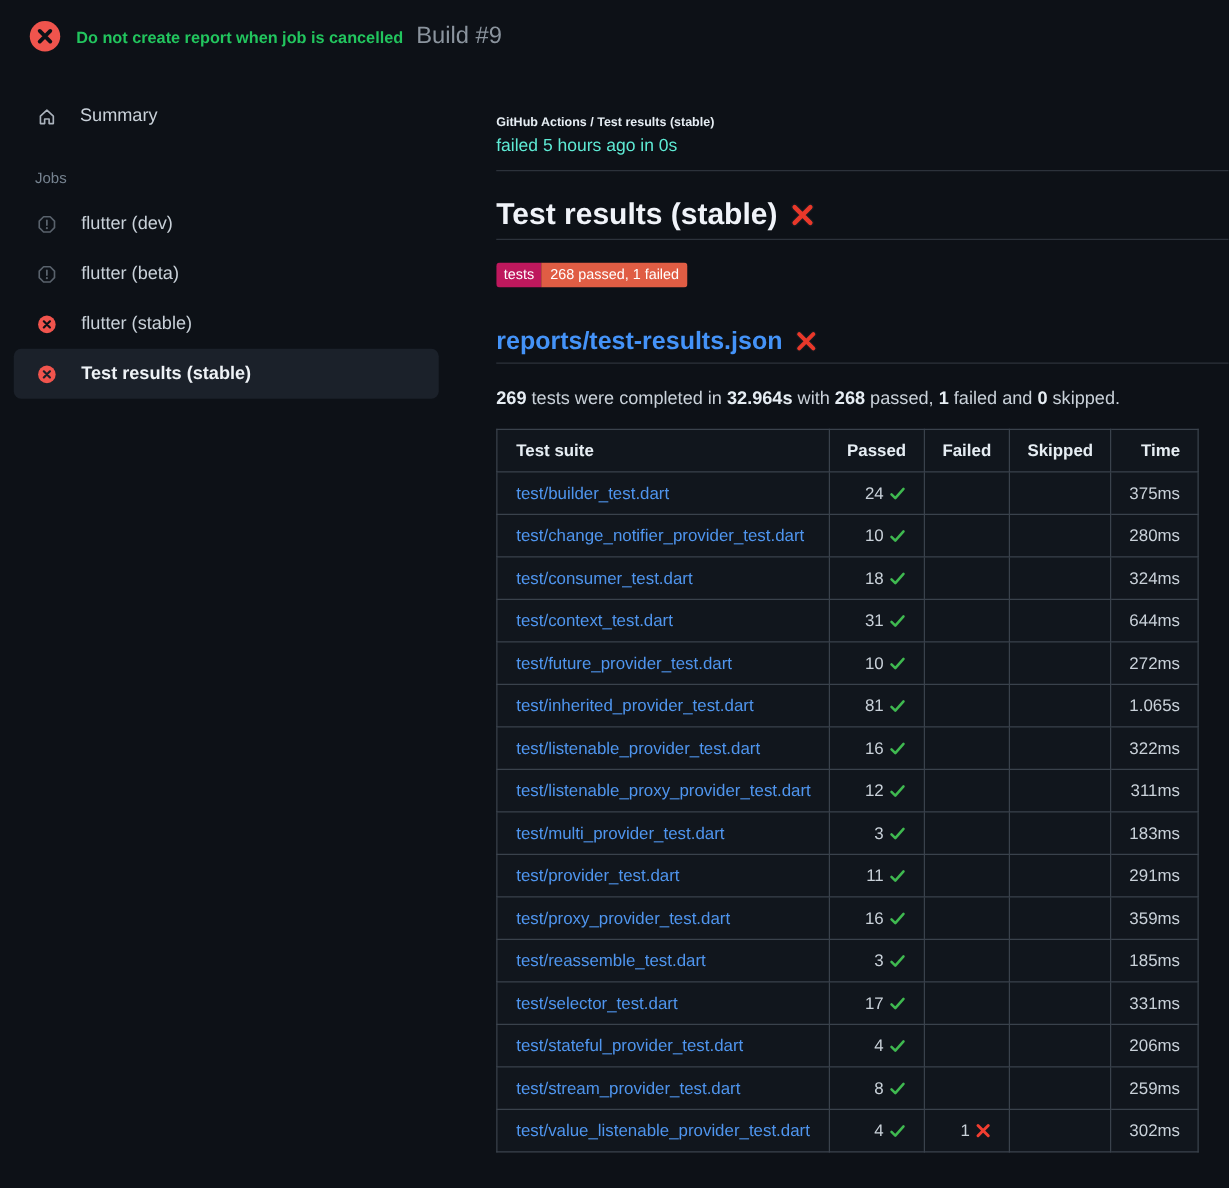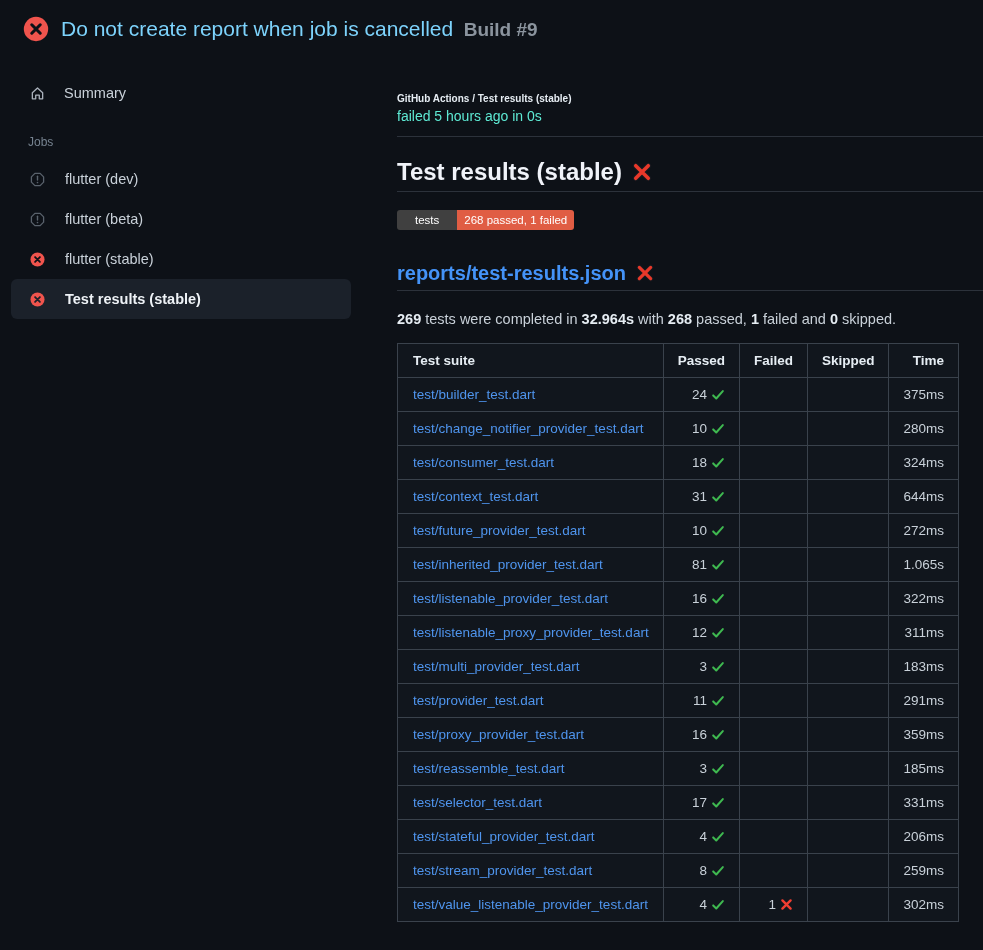--- a/index.html
+++ b/index.html
@@ -20,25 +20,25 @@
 
   
   .check-header {
     height: 57px;
     display: flex;
     align-items: center;
     padding-left: 23px;
     gap: 12px;
   }
   .check-header .title {
-    font-size: 21px; font-weight: 400; color: #7dd3fc;
+    font-size: 13px; font-weight: 700; color: #22c55e;
     white-space: nowrap;
   }
   .check-header .build {
-    font-size: 19px; font-weight: 700; color: #8b949e; margin-left: 6px;
+    font-size: 19px; font-weight: 400; color: #8b949e; margin-left: 6px;
   }
 
   
   .layout { display: flex; width: 983px; }
   .sidebar { width: 380px; flex: 0 0 380px; padding-top: 20px; }
   .main { flex: 1; padding: 36px 0 0 17px; }
 
   
   .summary-item {
     height: 32px; display: flex; align-items: center; gap: 19px;
@@ -65,21 +65,21 @@
   .status-line { margin-top: 4px; font-size: 14px; color: #5eead4; }
   .hr { margin-top: 12px; border-top: 1px solid var(--border-subtle); }
 
   .section-heading {
     margin-top: 20px; padding-bottom: 4px;
     border-bottom: 1px solid var(--border-subtle);
     font-size: 24px; line-height: 30px; font-weight: 600; color: #f0f3f9;
     display: flex; align-items: center; gap: 10px;
   }
   .badge { margin-top: 18px; display: inline-flex; height: 20px; border-radius: 3px; overflow: hidden; font-size: 11.5px; line-height: 20px; color: #ffffff; }
-  .badge .badge-label { background: #404040; padding: 0 18px; }
+  .badge .badge-label { background: #be185d; padding: 0 6px; }
   .badge .badge-value { background: #e05d44; padding: 0 7px; }
 
   .report-heading {
     margin-top: 31px; padding-bottom: 5px;
     border-bottom: 1px solid var(--border-subtle);
     font-size: 20px; line-height: 24px; font-weight: 700;
     display: flex; align-items: center; gap: 10px;
   }
   .report-heading a { color: var(--link-blue); text-decoration: none; }
 

